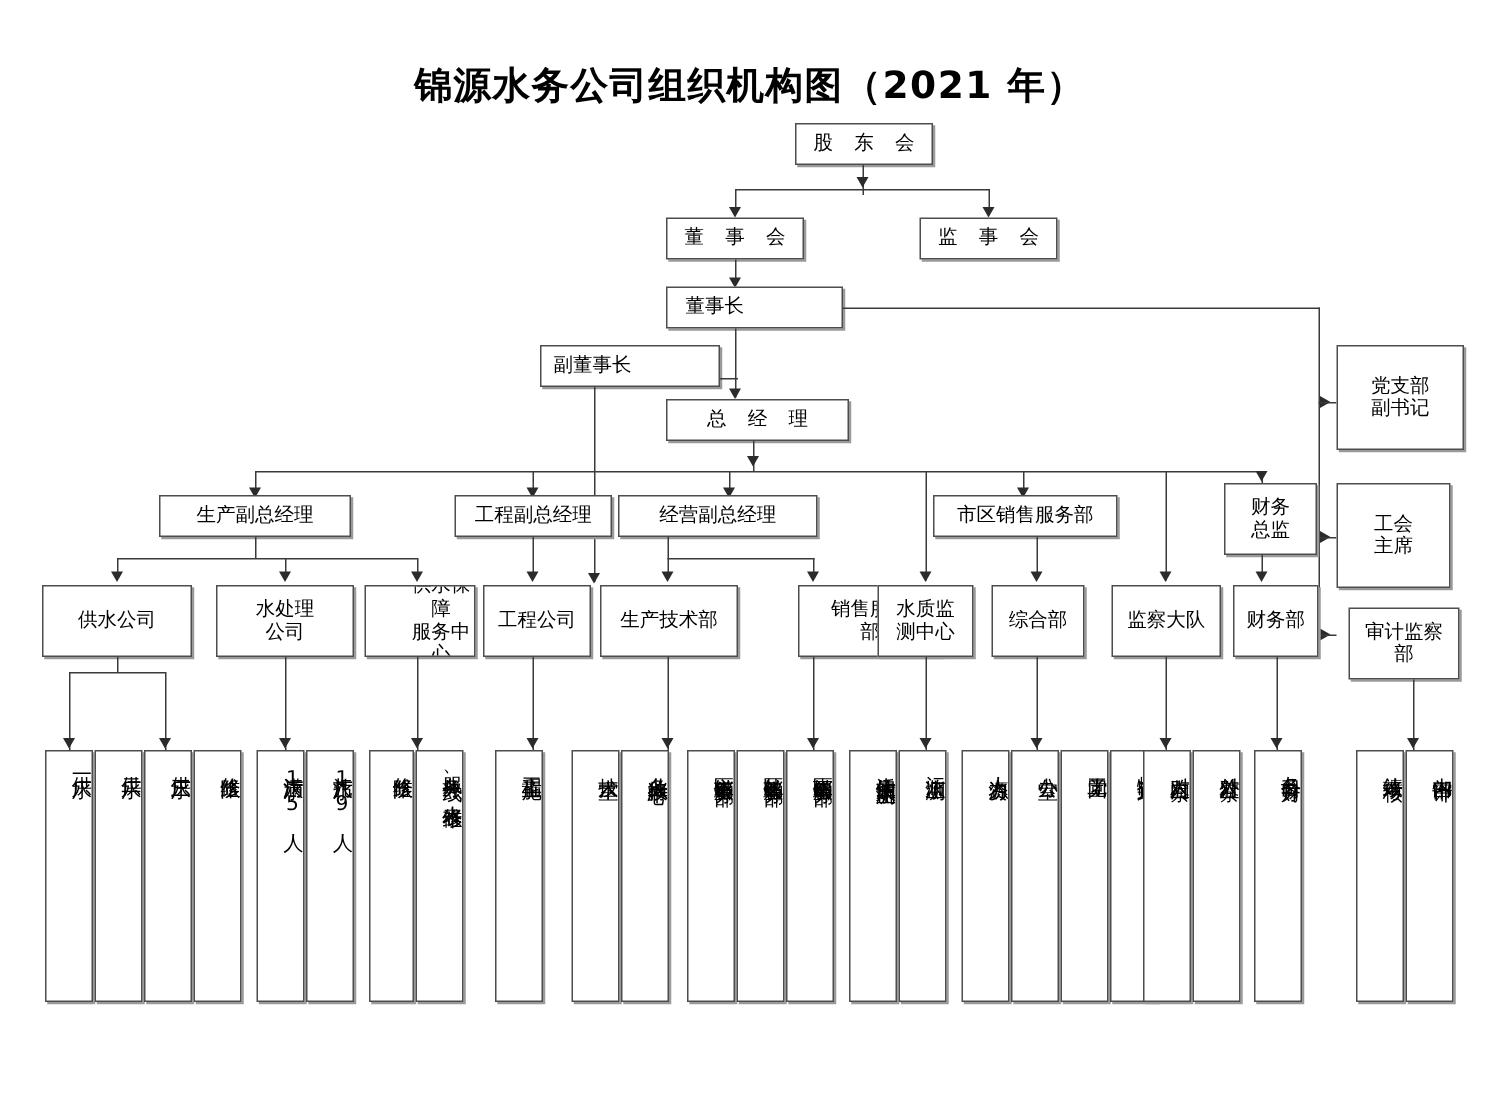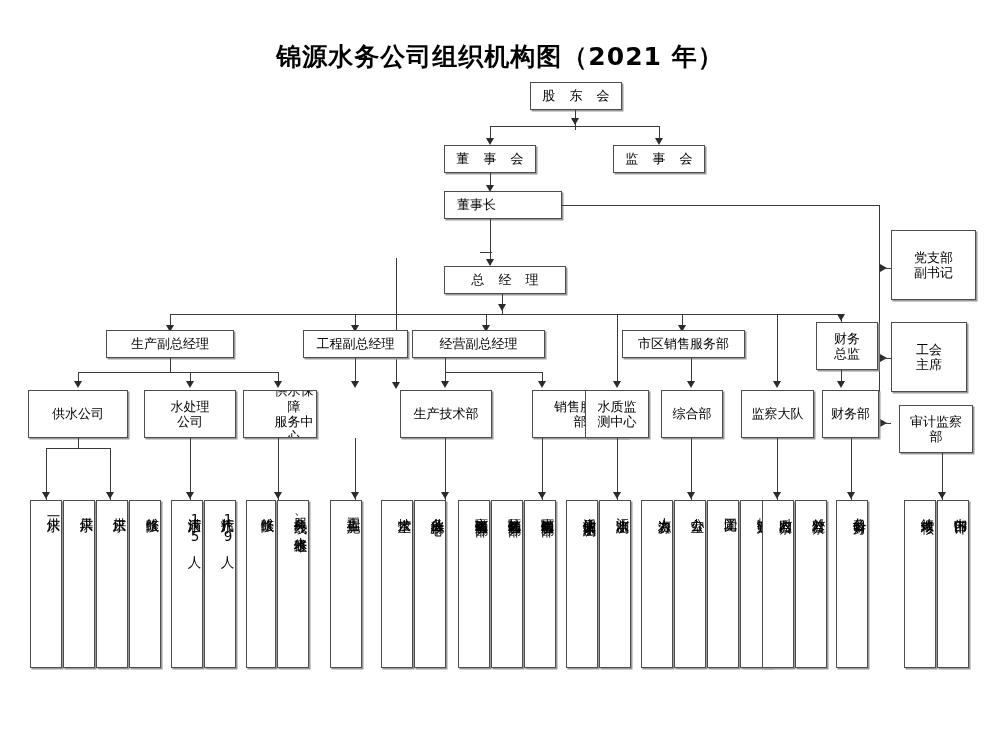--- a/index.html
+++ b/index.html
@@ -101,20 +101,21 @@
   <div class="arwr" style="left:880px;top:264px;"></div>
   <div class="arwr" style="left:880px;top:354px;"></div>
   <div class="arwr" style="left:880px;top:419px;"></div>
   <div class="ln lnh" style="left:879px;top:268px;width:12px;"></div>
   <div class="ln lnh" style="left:879px;top:358px;width:12px;"></div>
   <div class="ln lnh" style="left:879px;top:423px;width:12px;"></div>
 
   <div class="ln lnv" style="left:490px;top:219px;height:46px;"></div>
   <div class="arw" style="left:486px;top:259px;"></div>
 
+  <div class="node" style="left:360px;top:230px;width:120px;height:28px;justify-content:flex-start;padding-left:8px;">副董事长</div>
   <div class="ln lnh" style="left:480px;top:252px;width:12px;"></div>
 
   <div class="ln lnv" style="left:396px;top:258px;height:130px;"></div>
   <div class="arw" style="left:392px;top:382px;"></div>
 
   <div class="node sp" style="left:444px;top:266px;width:122px;height:28px;">总  经  理</div>
 
   <div class="ln lnv" style="left:502px;top:294px;height:20px;"></div>
   <div class="ln lnh" style="left:170px;top:314px;width:672px;"></div>
   <div class="arw" style="left:498px;top:304px;"></div>
@@ -185,20 +186,21 @@
   <div class="ln lnv" style="left:841px;top:370px;height:16px;"></div>
   <div class="arw" style="left:837px;top:381px;"></div>
 
   <div class="node" style="left:28px;top:390px;width:100px;height:48px;">供水公司</div>
   <div class="node" style="left:144px;top:390px;width:92px;height:48px;">
     <span>水处理<br>公司</span>
   </div>
   <div class="node" style="left:243px;top:390px;width:74px;height:48px;padding-left:28px;">
     <span>供水保障<br>服务中心</span>
   </div>
+  <div class="node" style="left:322px;top:390px;width:72px;height:48px;">工程公司</div>
   <div class="node" style="left:400px;top:390px;width:92px;height:48px;">生产技术部</div>
   <div class="node" style="left:532px;top:390px;width:96px;height:48px;">
     <span>销售服务<br>部</span>
   </div>
   <div class="node" style="left:585px;top:390px;width:64px;height:48px;">
     <span>水质监<br>测中心</span>
   </div>
   <div class="node" style="left:661px;top:390px;width:62px;height:48px;">综合部</div>
   <div class="node" style="left:741px;top:390px;width:73px;height:48px;">监察大队</div>
   <div class="node" style="left:822px;top:390px;width:57px;height:48px;">财务部</div>

